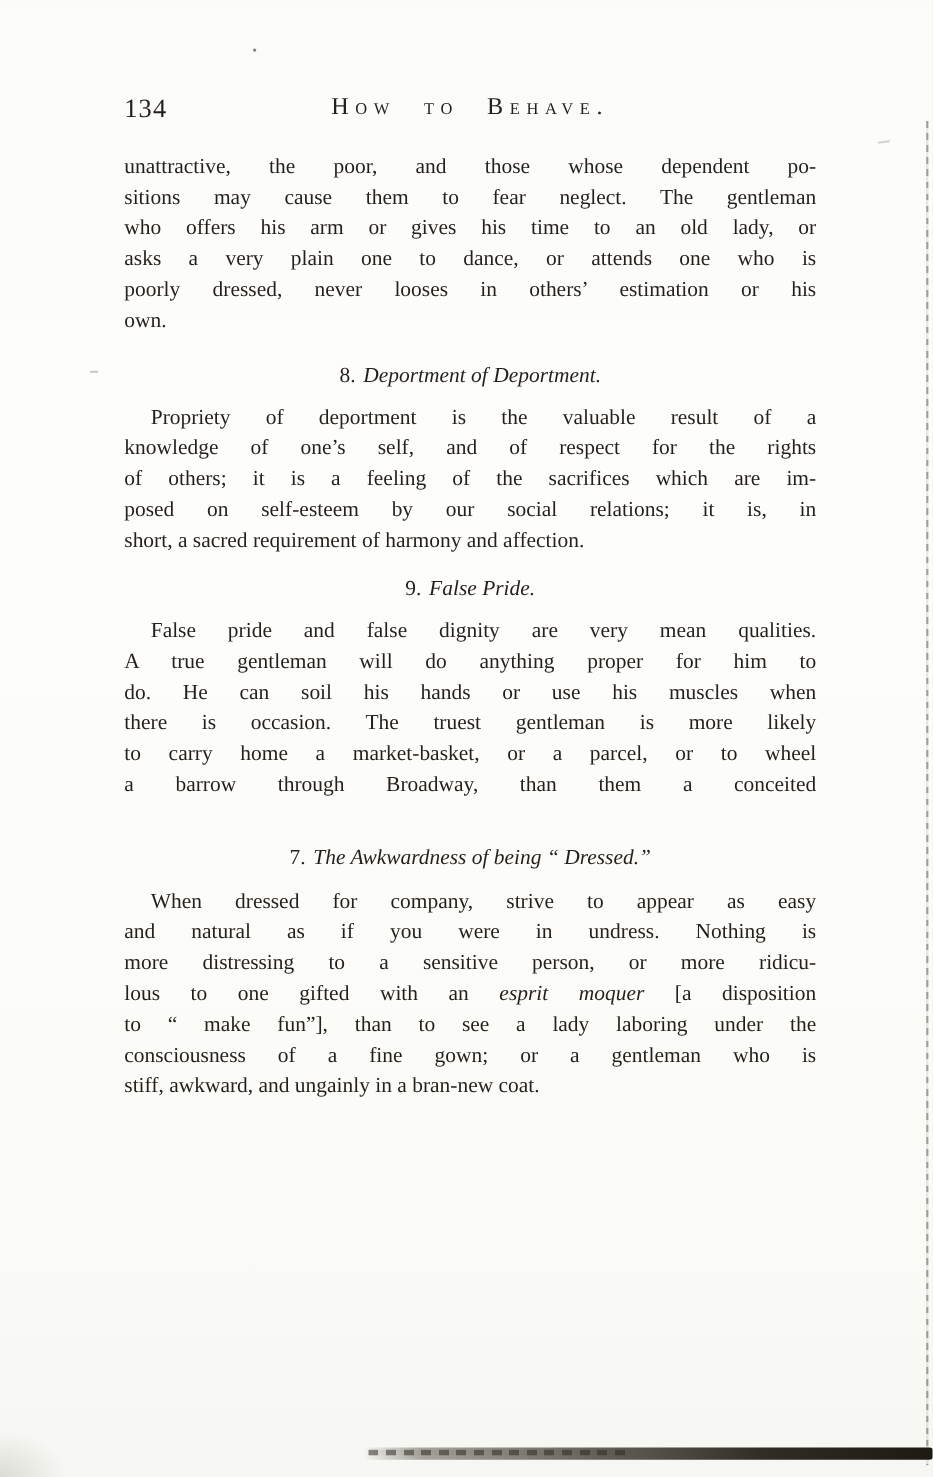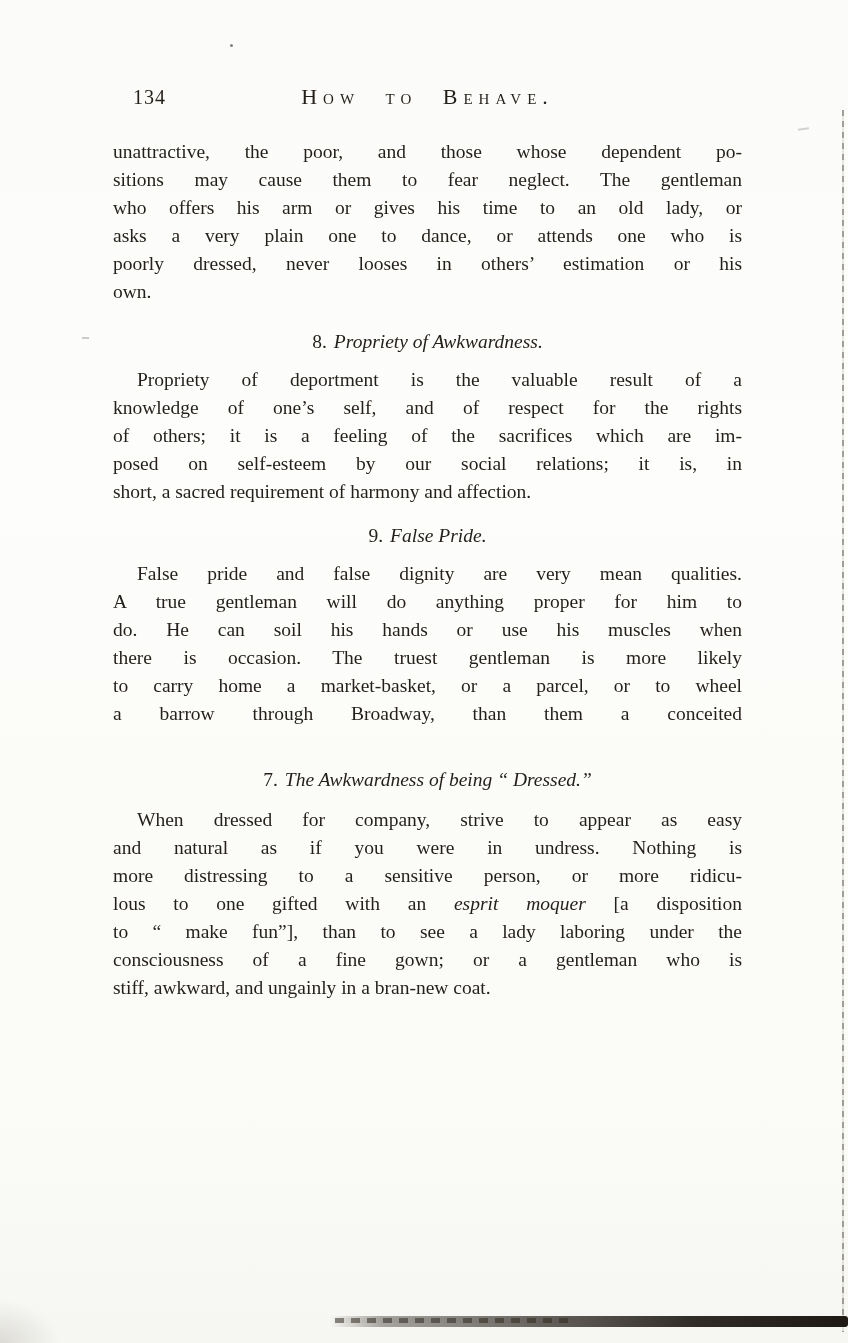--- a/index.html
+++ b/index.html
@@ -21,23 +21,23 @@
   
   .header {
     position: absolute;
     top: 84px;
     left: 113px;
     width: 629px;
     height: 30px;
   }
   .pagenum {
     position: absolute;
-    left: 20px;
+    left: 0;
     top: 2px;
-    font-size: 20px;
+    font-size: 24px;
     letter-spacing: 1px;
   }
   .running-title {
     position: absolute;
     left: 0;
     top: 0;
     width: 100%;
     text-align: center;
     font-variant: small-caps;
     font-size: 22px;
@@ -144,21 +144,21 @@
     <div class="paragraph">
         <div class="line">unattractive, the poor, and those whose dependent po-</div>
         <div class="line">sitions may cause them to fear neglect. The gentleman</div>
         <div class="line">who offers his arm or gives his time to an old lady, or</div>
         <div class="line">asks a very plain one to dance, or attends one who is</div>
         <div class="line">poorly dressed, never looses in others’ estimation or his</div>
         <div class="line last">own.</div>
       </div>
 
     <div class="heading h8">
-      <span class="num">8.</span><span class="stitle">Propriety of Awkwardness.</span>
+      <span class="num">8.</span><span class="stitle">Deportment of Deportment.</span>
     </div>
 
     <div class="paragraph indent">
         <div class="line">Propriety of deportment is the valuable result of a</div>
         <div class="line">knowledge of one’s self, and of respect for the rights</div>
         <div class="line">of others; it is a feeling of the sacrifices which are im-</div>
         <div class="line">posed on self-esteem by our social relations; it is, in</div>
         <div class="line last">short, a sacred requirement of harmony and affection.</div>
       </div>
 

